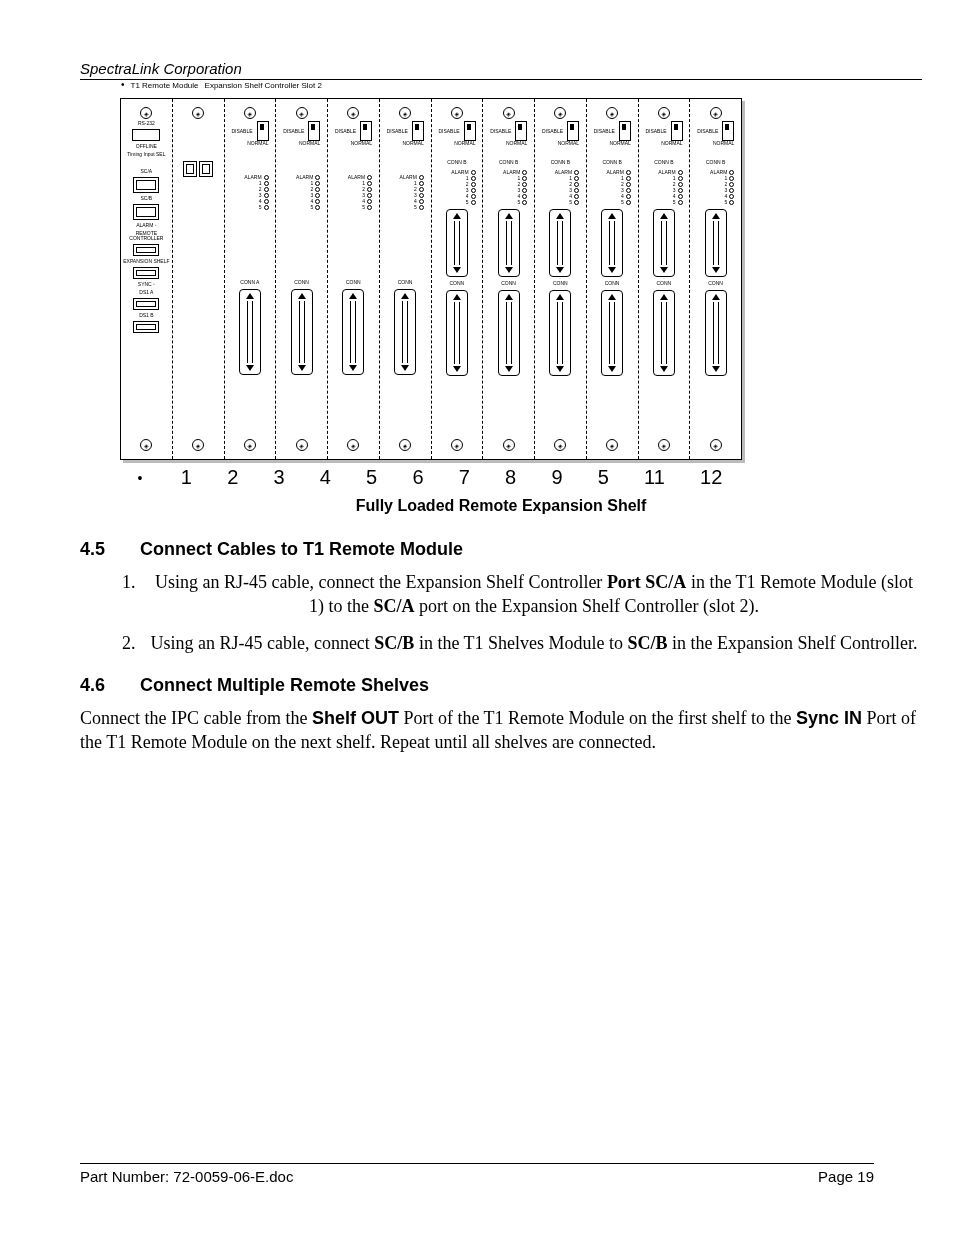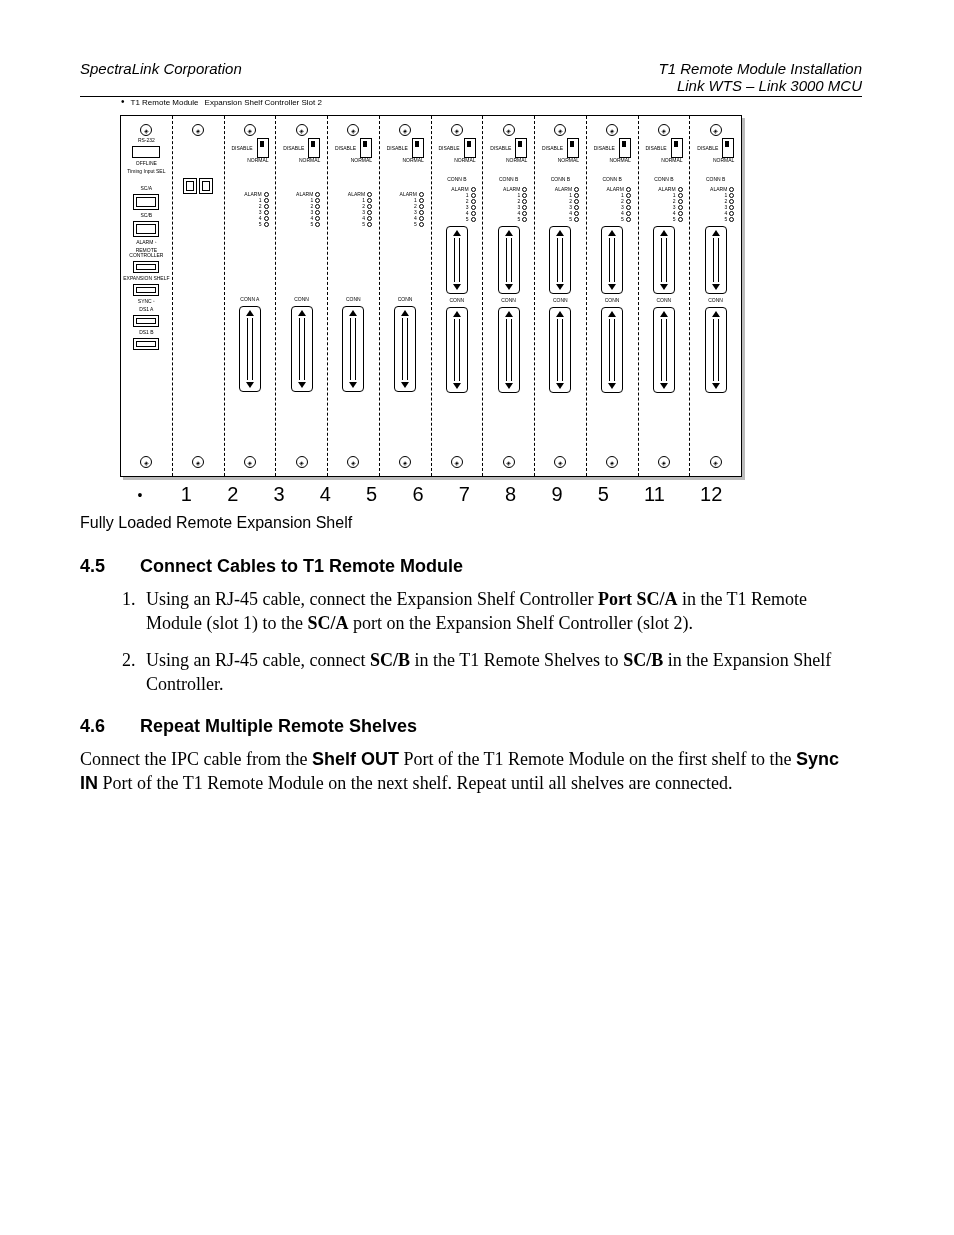--- a/index.html
+++ b/index.html
@@ -6,21 +6,21 @@
     margin: 0;
     padding: 0;
     font-family: "Times New Roman", Times, serif;
     background: #fff;
     color: #000;
   }
   .page {
     width: 954px;
     height: 1235px;
     box-sizing: border-box;
-    padding: 60px 92px 50px 80px;
+    padding: 60px 32px 50px 80px;
     position: relative;
   }
   .header {
     display: flex;
     justify-content: space-between;
     font-style: italic;
     font-family: Arial, Helvetica, sans-serif;
     font-size: 15px;
     border-bottom: 1.5px solid #000;
     padding-bottom: 2px;
@@ -156,23 +156,23 @@
     width: 620px;
     margin-left: 40px;
     font-family: Arial, Helvetica, sans-serif;
     font-size: 20px;
     justify-content: space-around;
     margin-top: 2px;
     align-items: center;
   }
   .slot-numbers .bullet { font-size: 14px; width: 8px; text-align: left;}
   .caption {
-    text-align: left;
+    text-align: center;
     font-family: Arial, Helvetica, sans-serif;
-    font-weight: normal;
+    font-weight: bold;
     font-size: 16px;
     margin: 8px 0 24px 0;
   }
   h2.section {
     font-family: Arial, Helvetica, sans-serif;
     font-weight: bold;
     font-size: 18px;
     margin: 20px 0 10px 0;
   }
   h2.section .num { display: inline-block; width: 60px; }
@@ -182,40 +182,36 @@
     font-style: italic;
     font-size: 16px;
     margin: 8px 0 8px 60px;
   }
   ol.steps {
     margin: 0 0 14px 20px;
     padding-left: 40px;
     font-size: 18px;
     line-height: 1.35;
   }
-  ol.steps li { margin-bottom: 12px; padding-left: 6px;}
+  ol.steps li { margin-bottom: 12px; padding-left: 6px; text-align: center;}
   p.body {
     font-size: 18px;
     line-height: 1.35;
     margin: 8px 0 14px 0;
   }
   .b { font-weight: bold; }
   .bsans { font-family: Arial, Helvetica, sans-serif; font-weight: bold; }
 </style>
 </head>
 <body>
 
 <div class="page">
 
   <div class="header">
     <div>SpectraLink Corporation</div>
-    <div class="right">
-      <div>T1 Remote Module Installation</div>
-      <div>Link WTS – Link 3000 MCU</div>
-    </div>
   </div>
 
   <div class="diagram-wrap">
     <div class="chassis">
       <div class="top-labels">
         <span class="bullet">•</span>
         <span>T1 Remote Module</span>
         <span>Expansion Shelf Controller Slot 2</span>
       </div>
       <div class="slots" id="slots">
@@ -783,30 +779,34 @@
   <h2 class="section">
     <span class="num">4.5</span><span>Connect Cables to T1 Remote Module</span>
   </h2>
 
 
   <ol class="steps">
     <li>
       <span>Using an RJ-45 cable, connect the Expansion Shelf Controller </span><span class="b">Port SC/A</span><span> in the T1 Remote Module (slot 1) to the </span><span class="b">SC/A</span><span> port on the Expansion Shelf Controller (slot 2).</span>
     </li>
     <li>
-      <span>Using an RJ-45 cable, connect </span><span class="b">SC/B</span><span> in the T1 Remote Shelves to </span><span class="b">SC/B</span><span> in the Expansion Shelf Controller.</span>
+      <span>Using an RJ-45 cable, connect </span><span class="b">SC/B</span><span> in the T1 Shelves Module to </span><span class="b">SC/B</span><span> in the Expansion Shelf Controller.</span>
     </li>
   </ol>
 
 
 
   <h2 class="section">
-    <span class="num">4.6</span><span>Repeat Multiple Remote Shelves</span>
+    <span class="num">4.6</span><span>Connect Multiple Remote Shelves</span>
   </h2>
 
 
   <p class="body">
     <span>Connect the IPC cable from the </span><span class="bsans">Shelf OUT</span><span> Port of the T1 Remote Module on the first shelf to the </span><span class="bsans">Sync IN</span><span> Port of the T1 Remote Module on the next shelf.  Repeat until all shelves are connected.</span>
   </p>
 
 
+  <div class="footer">
+    <div>Part Number: 72-0059-06-E.doc</div>
+    <div>Page 19</div>
+  </div>
 
 </div>
 
 </body></html>

